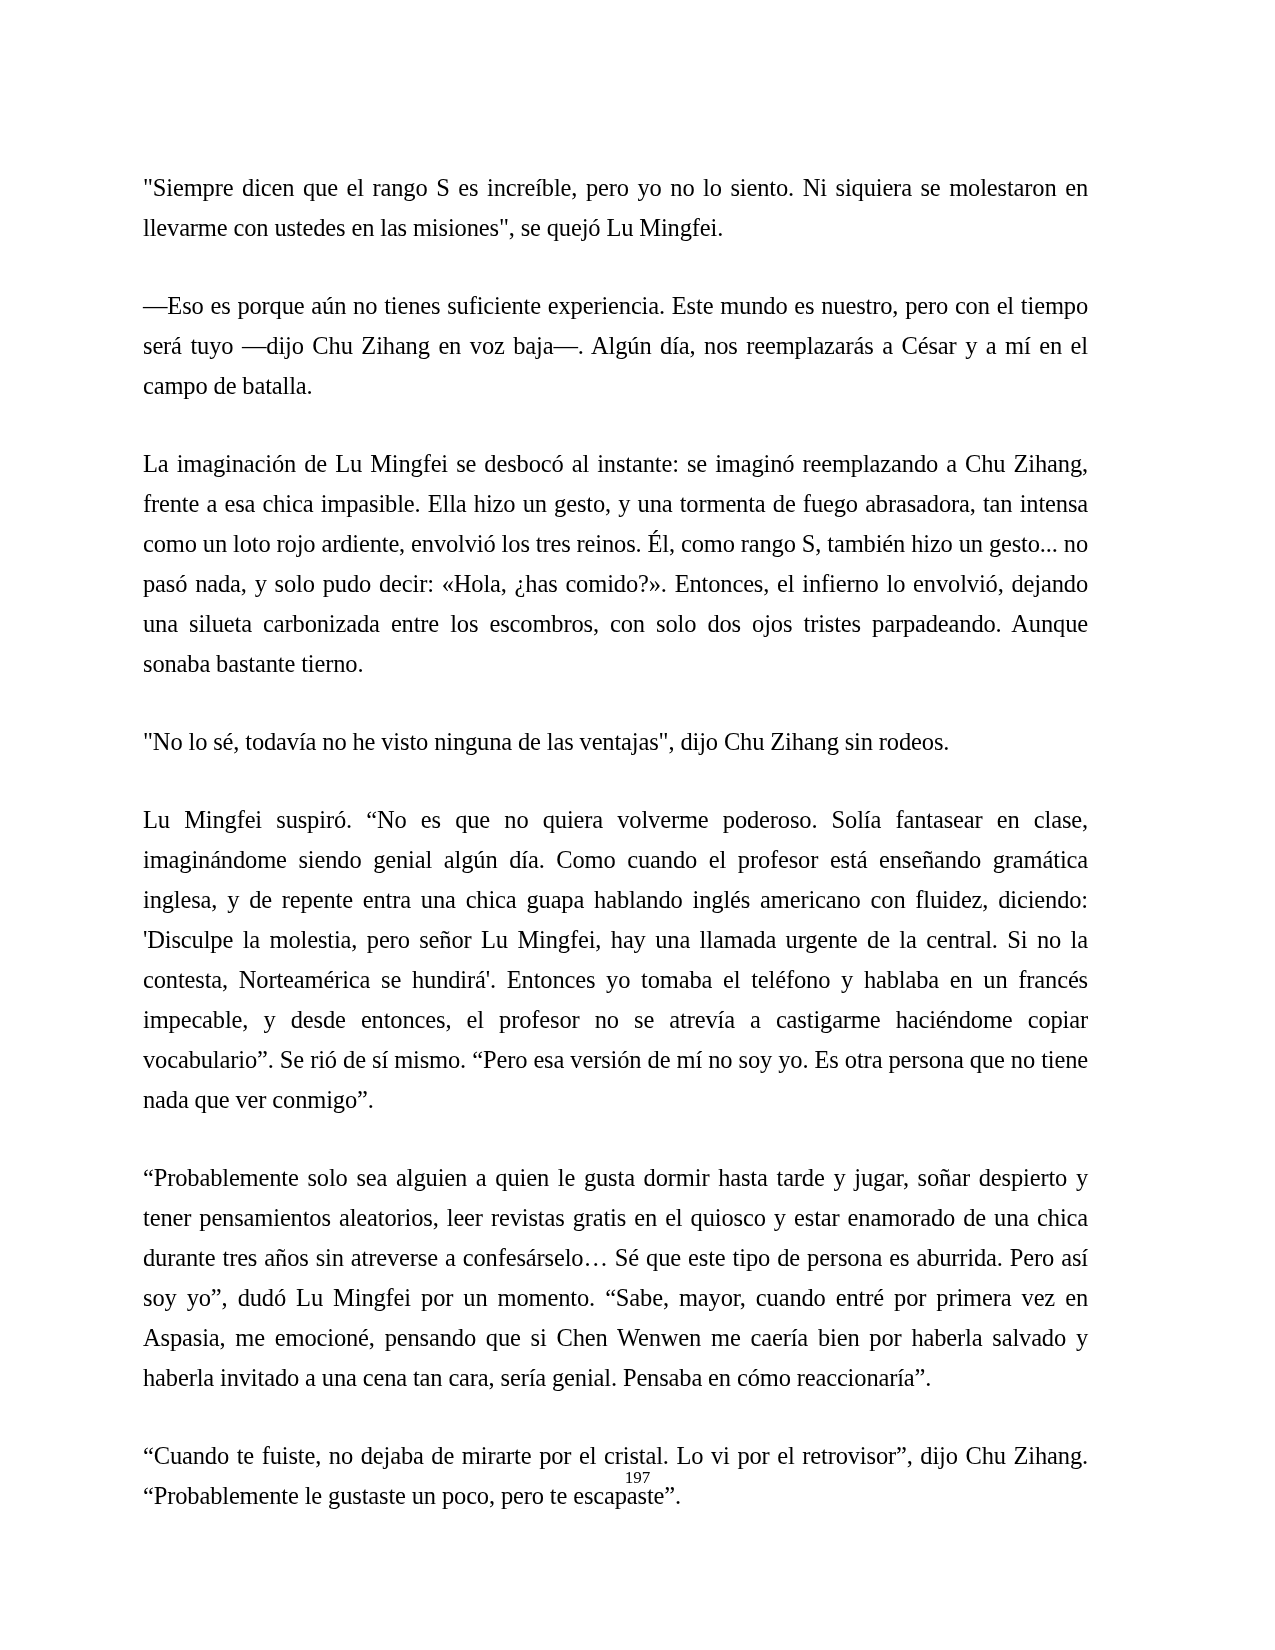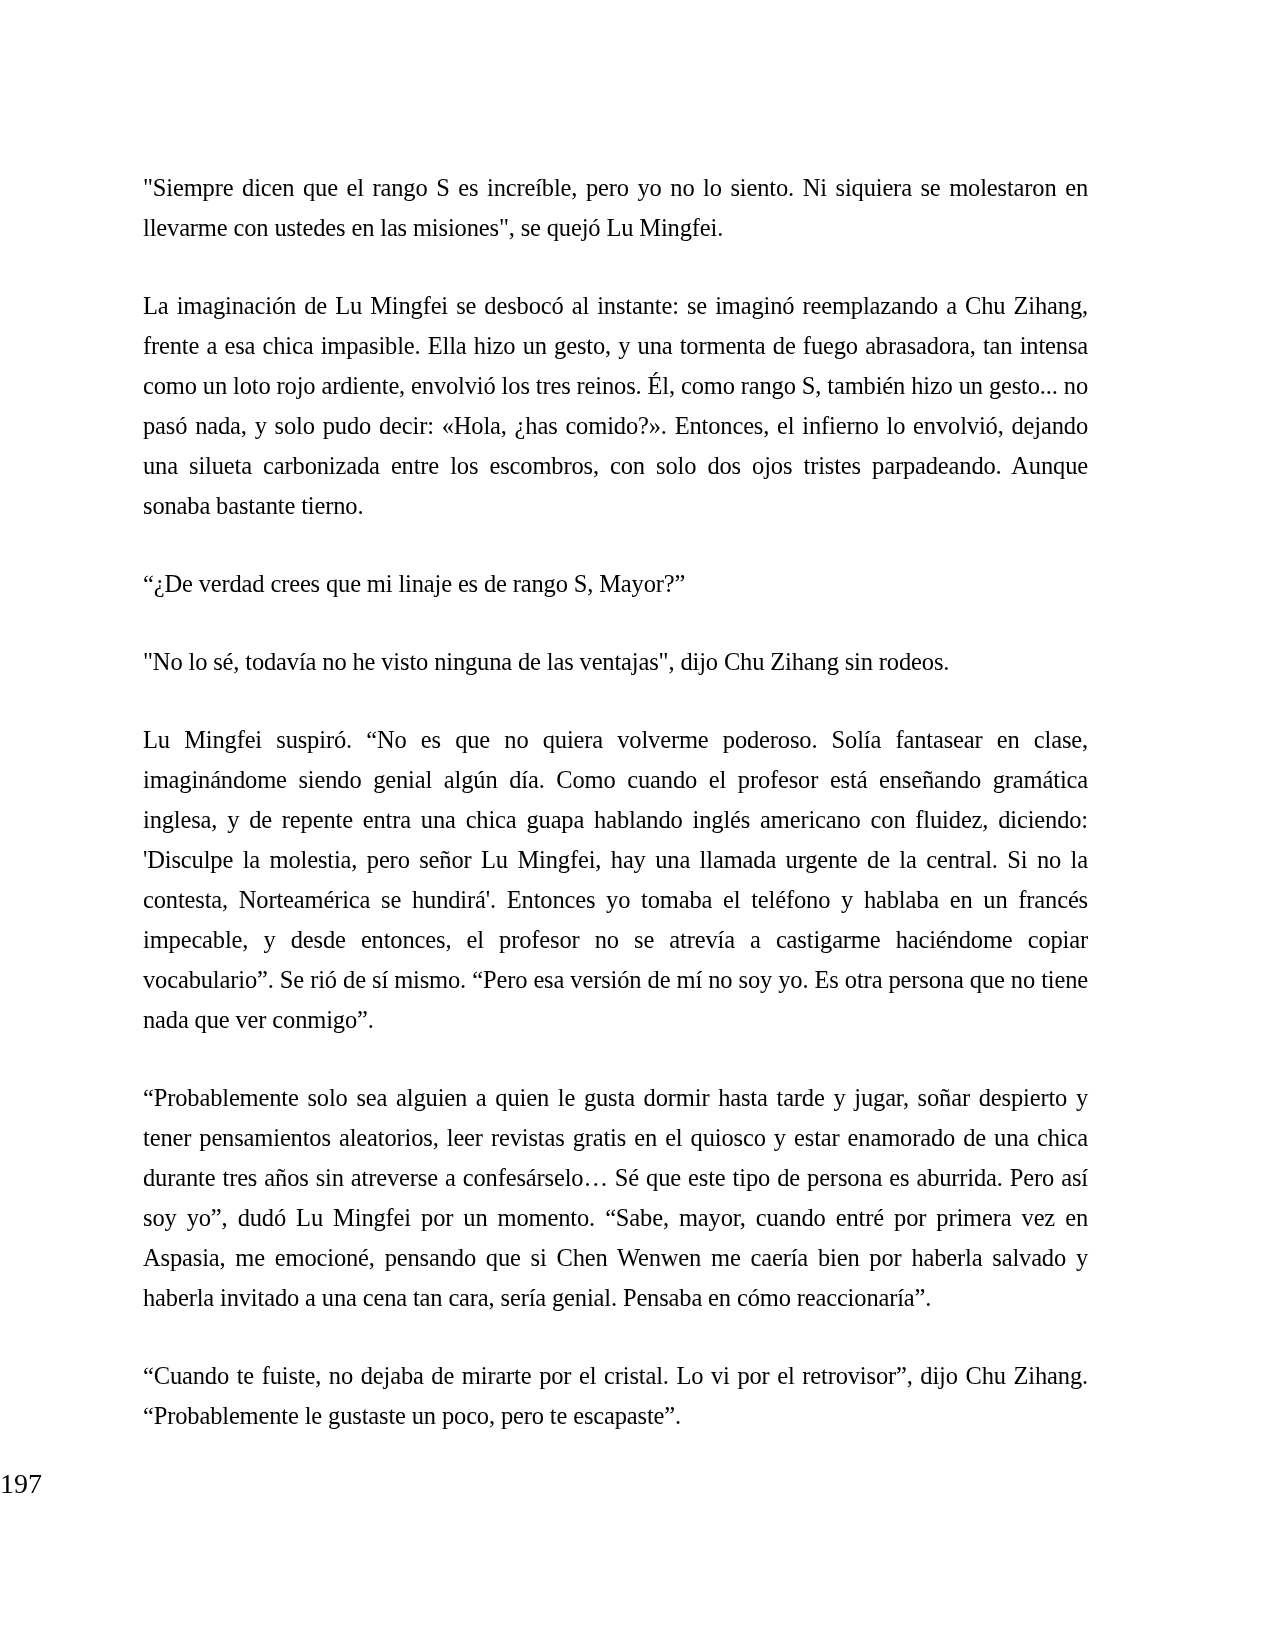--- a/index.html
+++ b/index.html
@@ -40,32 +40,33 @@
     color: #000000;
   }
   p.para:last-child {
     margin-bottom: 0;
   }
   .page-number {
     position: absolute;
     left: 0;
     top: 1468px;
     width: 1275px;
-    font-size: 28px;
+    text-align: center;
+    font-size: 17px;
     font-family: "Liberation Serif", "DejaVu Serif", serif;
     color: #000000;
   }
 </style>
 </head>
 <body>
 
 <div class="page">
   <div class="content">
     <p class="para">"Siempre dicen que el rango S es increíble, pero yo no lo siento. Ni siquiera se molestaron en llevarme con ustedes en las misiones", se quejó Lu Mingfei.</p>
+    <p class="para">—Eso es porque aún no tienes suficiente experiencia. Este mundo es nuestro, pero con el tiempo será tuyo —dijo Chu Zihang en voz baja—. Algún día, nos reemplazarás a César y a mí en el campo de batalla.</p>
     <p class="para">La imaginación de Lu Mingfei se desbocó al instante: se imaginó reemplazando a Chu Zihang, frente a esa chica impasible. Ella hizo un gesto, y una tormenta de fuego abrasadora, tan intensa como un loto rojo ardiente, envolvió los tres reinos. Él, como rango S, también hizo un gesto... no pasó nada, y solo pudo decir: «Hola, ¿has comido?». Entonces, el infierno lo envolvió, dejando una silueta carbonizada entre los escombros, con solo dos ojos tristes parpadeando. Aunque sonaba bastante tierno.</p>
-    <p class="para">“¿De verdad crees que mi linaje es de rango S, Mayor?”</p>
     <p class="para">"No lo sé, todavía no he visto ninguna de las ventajas", dijo Chu Zihang sin rodeos.</p>
     <p class="para">Lu Mingfei suspiró. “No es que no quiera volverme poderoso. Solía fantasear en clase, imaginándome siendo genial algún día. Como cuando el profesor está enseñando gramática inglesa, y de repente entra una chica guapa hablando inglés americano con fluidez, diciendo: 'Disculpe la molestia, pero señor Lu Mingfei, hay una llamada urgente de la central. Si no la contesta, Norteamérica se hundirá'. Entonces yo tomaba el teléfono y hablaba en un francés impecable, y desde entonces, el profesor no se atrevía a castigarme haciéndome copiar vocabulario”. Se rió de sí mismo. “Pero esa versión de mí no soy yo. Es otra persona que no tiene nada que ver conmigo”.</p>
     <p class="para">“Probablemente solo sea alguien a quien le gusta dormir hasta tarde y jugar, soñar despierto y tener pensamientos aleatorios, leer revistas gratis en el quiosco y estar enamorado de una chica durante tres años sin atreverse a confesárselo… Sé que este tipo de persona es aburrida. Pero así soy yo”, dudó Lu Mingfei por un momento. “Sabe, mayor, cuando entré por primera vez en Aspasia, me emocioné, pensando que si Chen Wenwen me caería bien por haberla salvado y haberla invitado a una cena tan cara, sería genial. Pensaba en cómo reaccionaría”.</p>
     <p class="para">“Cuando te fuiste, no dejaba de mirarte por el cristal. Lo vi por el retrovisor”, dijo Chu Zihang. “Probablemente le gustaste un poco, pero te escapaste”.</p>
   </div>
   <div class="page-number">197</div>
 </div>
 
 </body></html>

